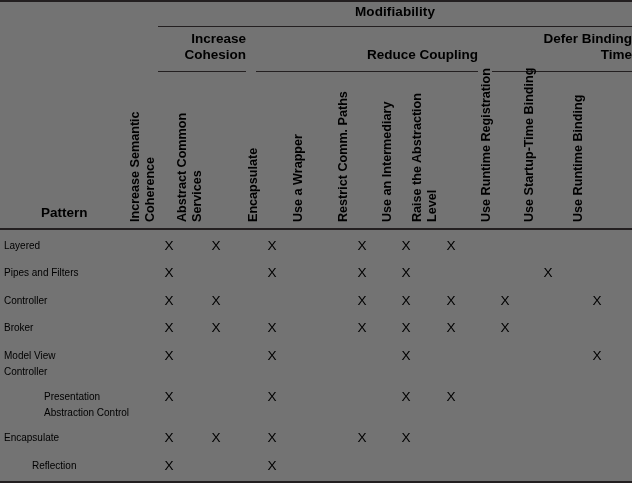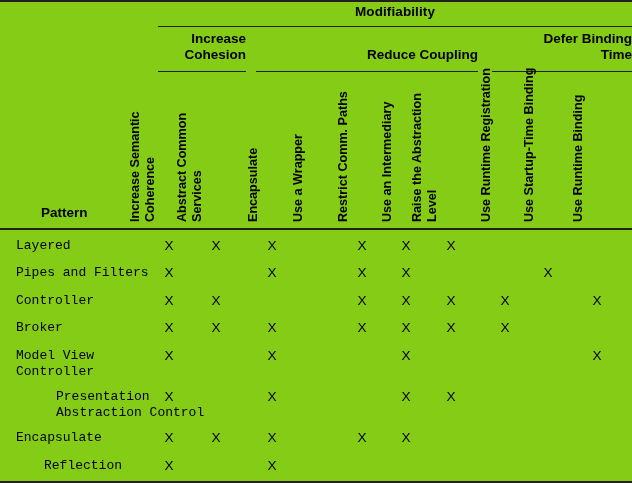--- a/index.html
+++ b/index.html
@@ -8,21 +8,21 @@
     background: #ffffff;
   }
   body {
     font-family: "Liberation Sans", sans-serif;
     color: #000000;
   }
   #page {
     position: relative;
     width: 632px;
     height: 483px;
-    background: #84cc16;
+    background: #737373;
     overflow: hidden;
   }
 
   
   .rule {
     position: absolute;
     background: #231f20;
   }
   .rule.thick { height: 2px; }
   .rule.thin  { height: 1px; }
@@ -87,25 +87,24 @@
     top: 205px;
     font-size: 13.5px;
     font-weight: bold;
     margin-left: 37px;
   }
   #header-rule { left: 0; top: 228px; width: 632px; }
 
   
   .row-name {
     position: absolute;
-    left: 16px;
-    font-size: 13px;
+    left: 4px;
+    font-size: 10px;
     line-height: 16px;
     white-space: pre-line;
-    font-family: Liberation Mono, monospace;
   }
   .mark {
     position: absolute;
     font-size: 13.6px;
     line-height: 16px;
     text-align: center;
     width: 16px;
   }
 </style>
 </head>

